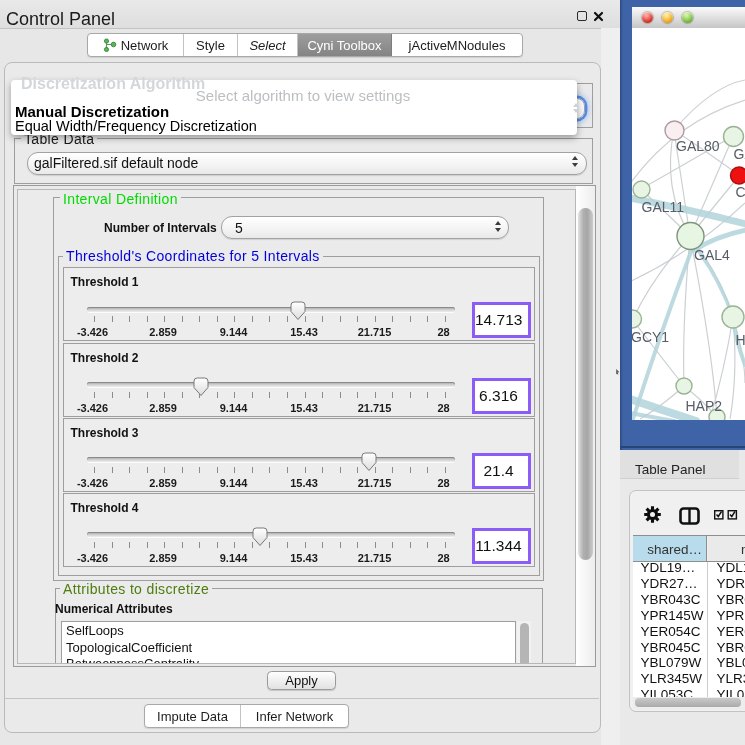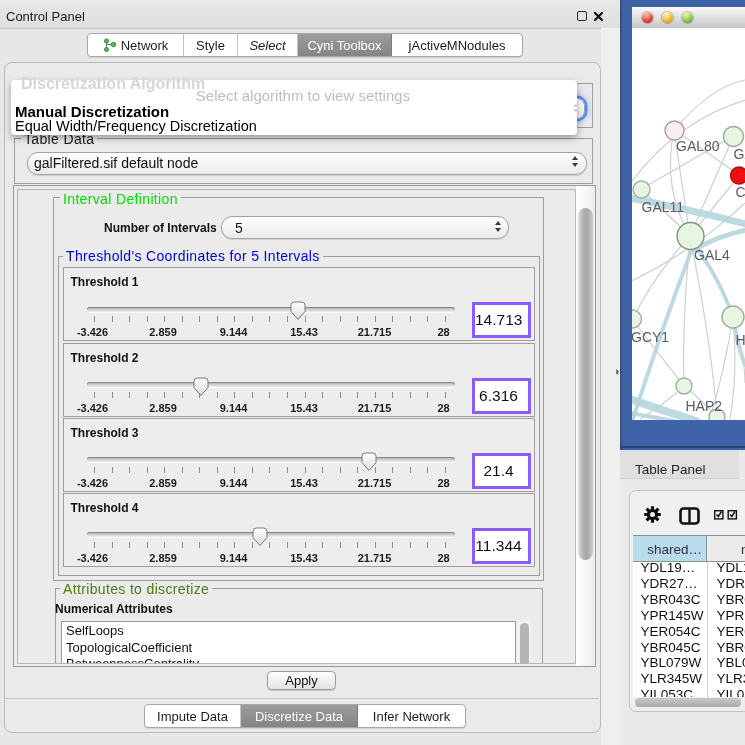--- a/index.html
+++ b/index.html
@@ -33,21 +33,21 @@
   .seg>div{font-size:13px;color:#1c1c1c;display:flex;align-items:center;justify-content:center;
            border-right:1px solid #c3c3c3;box-sizing:border-box;white-space:nowrap;}
   .seg>div:last-child{border-right:none;}
   .seg>div.sel{background:linear-gradient(#9d9d9d,#848484);color:#fff;border-right-color:#7d7d7d;}
 </style>
 </head>
 <body>
 
 <div class="abs" style="left:0;top:0;width:621px;height:28px;
      background:linear-gradient(#e9e9e9,#dedede);border-bottom:1px solid #c4c4c4;">
-  <div class="abs" style="left:6px;top:9px;font-size:13px;color:#1a1a1a;">Control Panel</div>
+  <div class="abs" style="left:6px;top:9px;font-size:18px;color:#1a1a1a;">Control Panel</div>
   <div class="abs" style="left:577px;top:11px;width:8px;height:8px;border:1.5px solid #2a2a2a;border-radius:2px;"></div>
   <svg class="abs" style="left:593px;top:11px;" width="11" height="11" viewBox="0 0 11 11">
     <path d="M2,2 L9,9 M9,2 L2,9" stroke="#111" stroke-width="2.2" stroke-linecap="round"></path>
   </svg>
 </div>
 
 <div class="seg" style="left:87px;top:33px;height:22px;">
   <div style="width:96px;">
     <svg width="14" height="14" viewBox="0 0 14 14" style="margin-right:4px;">
       <path d="M3.5,3 L3.5,11.5 M3.5,6.5 L10,6.5" stroke="#5a9a5a" stroke-width="1.2" fill="none"></path>
@@ -193,21 +193,20 @@
 </div>
 
 <div class="abs" style="left:267px;top:671px;width:69px;height:19px;border:1px solid #9a9a9a;border-radius:4.5px;
      background:linear-gradient(#ffffff,#eeeeee 55%,#e2e2e2);box-shadow:0 1px 1px rgba(0,0,0,.15);
      font-size:13px;color:#111;text-align:center;line-height:18px;box-sizing:border-box;">Apply</div>
 
 <div class="abs" style="left:5px;top:698px;width:594px;height:0;border-top:1px solid #c2c2c2;"></div>
 
 <div class="seg" style="left:144px;top:704px;height:22px;">
   <div style="width:96px;">Impute Data</div>
-  <div class="sel" style="width:117px;">Discretize Data</div>
   <div style="width:107px;">Infer Network</div>
 </div>
 
 <div class="abs" style="left:601px;top:28px;width:19px;height:717px;background:#efefef;"></div>
 <svg class="abs" style="left:614px;top:368px;z-index:5;" width="7" height="8" viewBox="0 0 10 12">
   <path d="M3,9 L3,1.5 L8,6.5 L5.2,6.7 L6.5,9.8 Z" fill="#3a3a3a" opacity=".8"></path>
 </svg>
 
 <div class="abs" style="left:620px;top:0;width:125px;height:450px;
      background:linear-gradient(to right,#2b4a7e 0,#3e63a6 3px,#3e63a6);box-sizing:border-box;">

